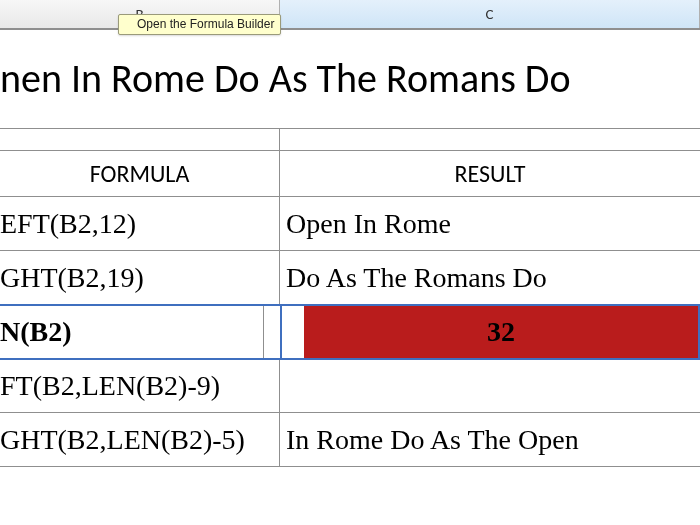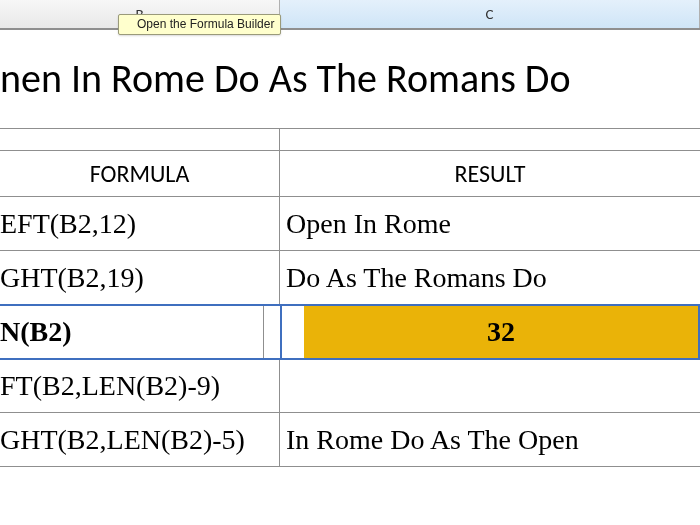--- a/index.html
+++ b/index.html
@@ -112,21 +112,21 @@
   .row.hd .cell { font-size: 24px; justify-content: center; }
 
   
   .row.data { height: 54px; font-family: Liberation Serif, serif; }
   .row.data .cell.b { padding-left: 0; }
   .row.data .cell.c { padding-left: 6px; }
 
   
   .row.selected .cell { font-weight: 700; }
   .row.selected .cell.c {
-    background: #eab308;
+    background: #b91c1c;
     justify-content: center;
     margin-left: 40px;
   }
   
   .sel-outline {
     position: absolute;
     border: 2px solid #3f6fbf;
     box-sizing: border-box;
     pointer-events: none;
   }

